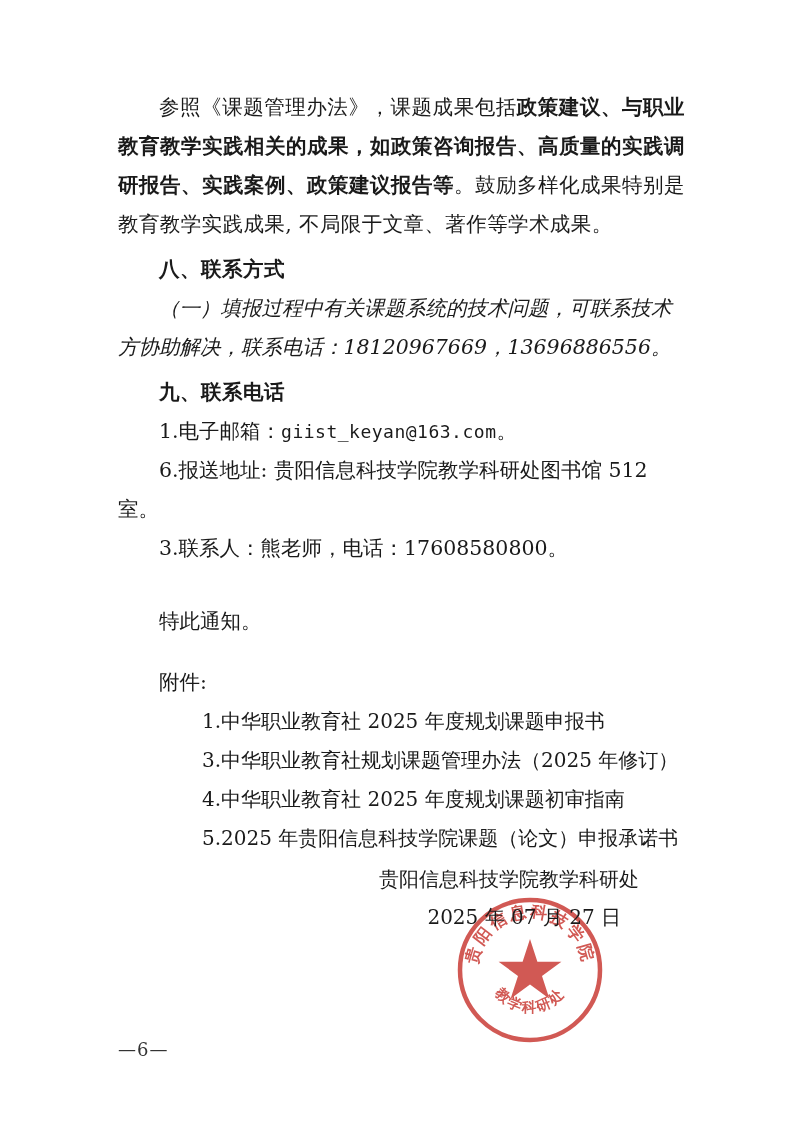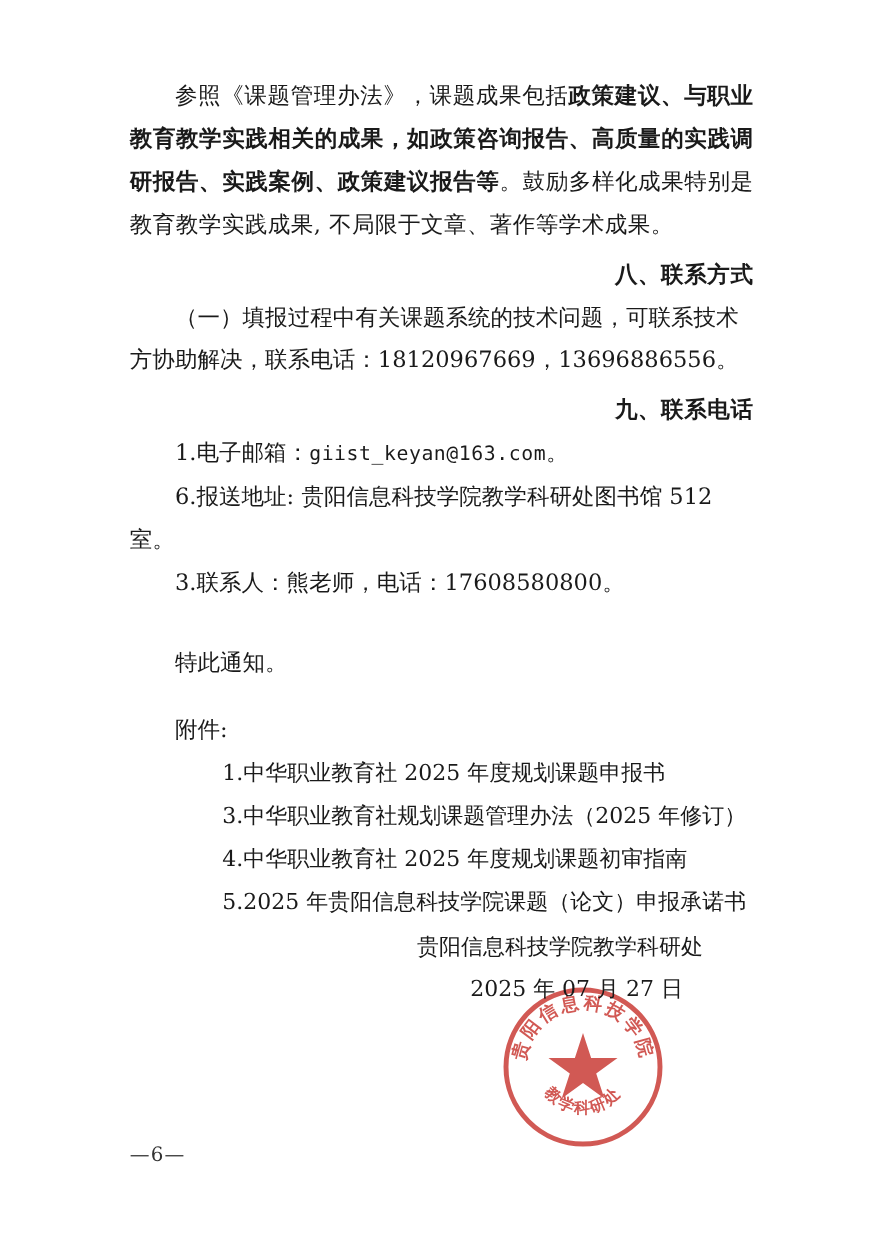--- a/index.html
+++ b/index.html
@@ -13,21 +13,21 @@
     font-family: "DejaVu Serif", "Liberation Serif", serif;
     color: #1a1a1a;
     position: relative;
     overflow: hidden;
   }
   .page {
     position: relative;
     width: 793px;
     height: 1122px;
     box-sizing: border-box;
-    padding: 68px 108px 0 118px;
+    padding: 88px 108px 0 118px;
   }
   .para {
     font-size: 20.5px;
     line-height: 39px;
     letter-spacing: 0.4px;
     text-align: justify;
     text-justify: inter-ideograph;
     margin: 0;
   }
   .indent {
@@ -37,27 +37,27 @@
     font-weight: bold;
   }
   .heading {
     font-size: 20.5px;
     font-weight: bold;
     line-height: 39px;
     margin: 6px 0 0 0;
     text-indent: 41px;
     font-family: "DejaVu Sans", "Liberation Sans", sans-serif;
     letter-spacing: 0.5px;
-    text-align: right;
   }
   .subpara {
     font-size: 20.5px;
     line-height: 39px;
     margin: 0;
     text-indent: 41px;
+    font-style: italic;
   }
   .listline {
     font-size: 20.5px;
     line-height: 39px;
     margin: 0;
     text-indent: 41px;
   }
   .mono {
     font-family: "DejaVu Sans Mono", "Liberation Mono", monospace;
     font-size: 18px;

